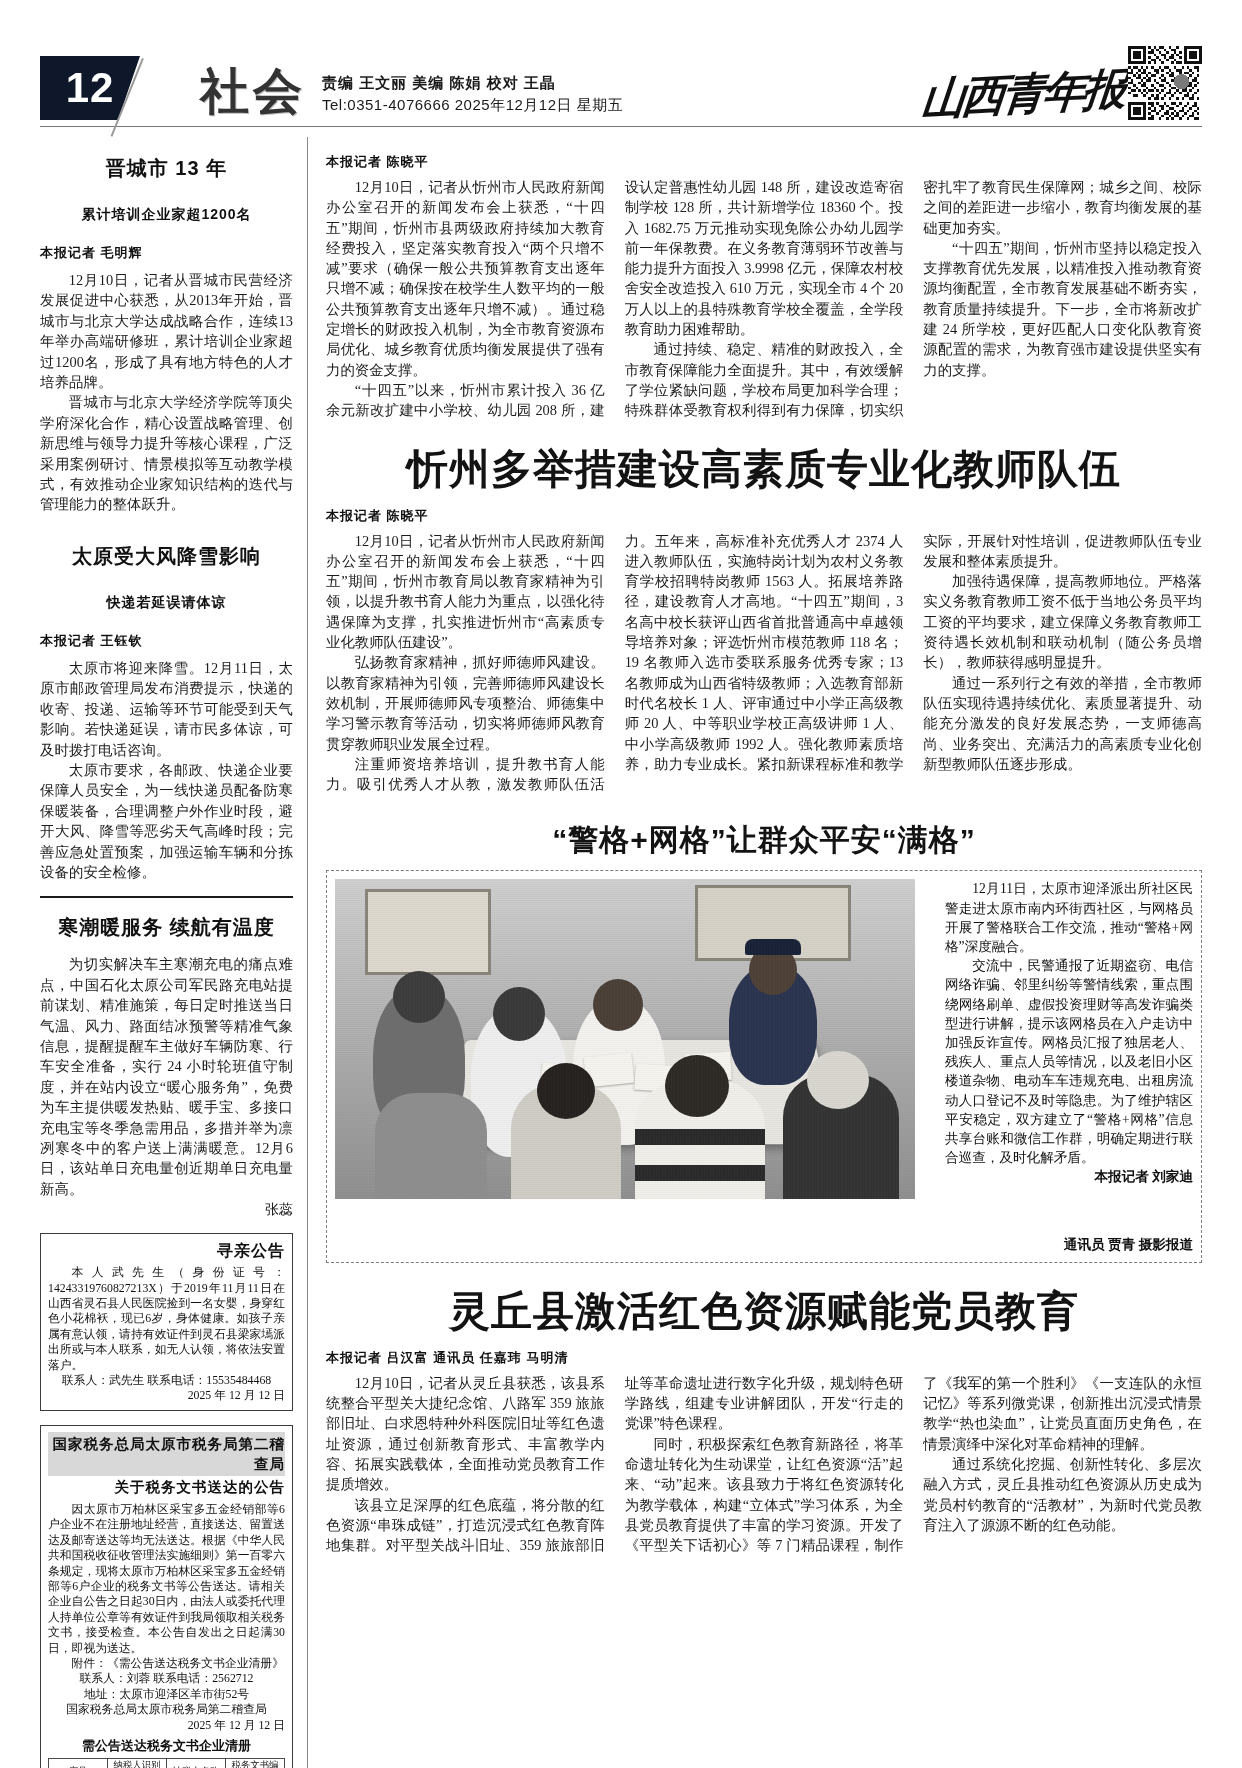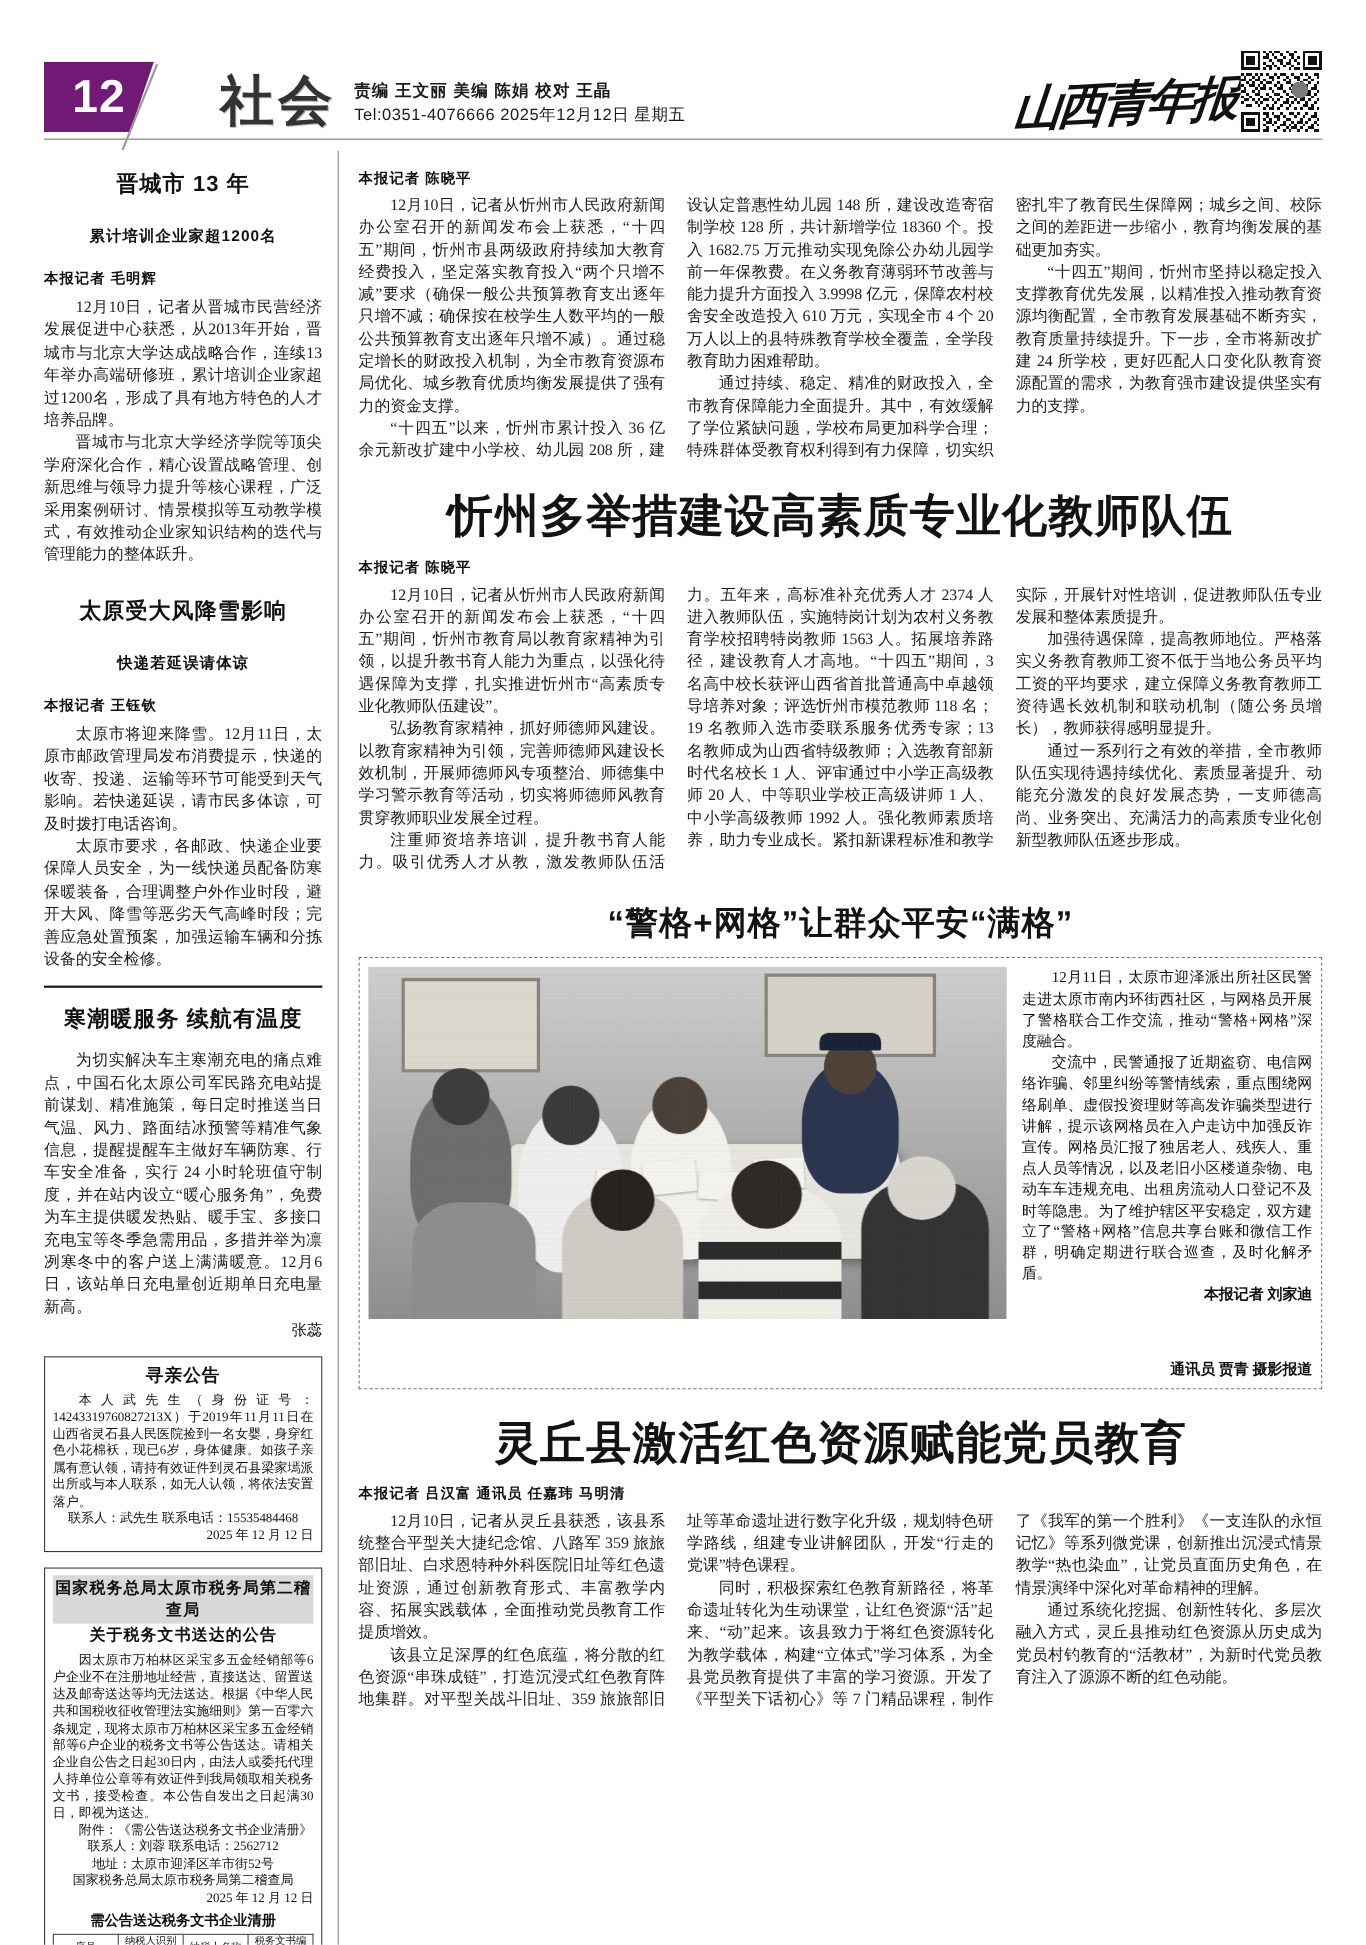--- a/index.html
+++ b/index.html
@@ -9,21 +9,21 @@
     color:#111;
     -webkit-font-smoothing:antialiased;
     position:relative;
     overflow:hidden;
   }
   .page{position:relative;width:1242px;height:1768px;box-sizing:border-box;padding:0;}
 
   
   .masthead{position:relative;height:92px;margin:28px 40px 0 40px;display:flex;align-items:flex-end;}
   .pagenum-badge{
-    width:100px;height:64px;background:#701a75;color:#fff;
+    width:100px;height:64px;background:#0f172a;color:#fff;
     font-family:"Liberation Sans","DejaVu Sans",sans-serif;
     font-weight:bold;font-size:42px;line-height:64px;text-align:center;
     clip-path:polygon(0 0,100% 0,78% 100%,0 100%);
     letter-spacing:1px;
     position:relative;
   }
   .masthead-slash{
     width:46px;height:64px;position:relative;
   }
   .masthead-slash:after{
@@ -75,21 +75,21 @@
     color:#1b1b1b;letter-spacing:.1px;
   }
   .body-cn p{margin:0;text-indent:2em;}
   .sep-rule{border-top:2px solid #1a1a1a;margin:14px 0 0 0;}
   .sign-right{text-align:right;font-size:14px;font-family:"Liberation Serif",serif;margin-top:2px;}
 
   
   .notice-box{border:1px solid #3b3b3b;padding:6px 7px;margin-top:14px;box-sizing:border-box;}
   .notice-title{
     font-family:"Liberation Sans","DejaVu Sans",sans-serif;
-    font-weight:bold;text-align:center;font-size:16px;line-height:22px;letter-spacing:1px;
+    font-weight:bold;text-align:right;font-size:16px;line-height:22px;letter-spacing:1px;
   }
   .notice-title.band{background:#d8d8d8;padding:2px 0;font-size:14.5px;line-height:20px;}
   .notice-body{
     font-family:"Liberation Serif","DejaVu Serif",serif;
     font-size:11.8px;line-height:15.4px;text-align:justify;text-justify:inter-ideograph;margin-top:3px;
   }
   .notice-body p{margin:0;}
   .notice-body p.ind{text-indent:2em;}
   .notice-body p.center{text-align:center;text-indent:0;}
   .notice-body p.right{text-align:right;text-indent:0;}
@@ -117,21 +117,21 @@
   .byline-r{
     font-family:"Liberation Sans","DejaVu Sans",sans-serif;
     font-weight:bold;font-size:13px;letter-spacing:1px;margin:16px 0 6px 0;
   }
   .cols3{column-count:3;column-gap:20px;column-rule:none;
     font-family:"Liberation Serif","DejaVu Serif",serif;
     font-size:14.4px;line-height:20.3px;text-align:justify;text-justify:inter-ideograph;color:#1b1b1b;}
   .cols3 p{margin:0;text-indent:2em;}
 
   
-  .photo-block{display:flex;gap:14px;margin-top:10px;
+  .photo-block{display:flex;gap:30px;margin-top:10px;
     border:1px dashed #7d7d7d;padding:8px;box-sizing:border-box;}
   .photo-wrap{flex:0 0 580px;width:580px;height:320px;position:relative;overflow:hidden;background:#b9b9b9;}
   .photo-side{flex:1;font-family:"Liberation Serif","DejaVu Serif",serif;
     font-size:13.6px;line-height:19.2px;text-align:justify;text-justify:inter-ideograph;}
   .photo-side p{margin:0;text-indent:2em;}
   .photo-side p.right{text-align:right;text-indent:0;font-weight:bold;}
   .photo-side p.right2{text-align:right;text-indent:0;font-weight:bold;margin-top:48px;}
 
   
   .ph{position:absolute;}

